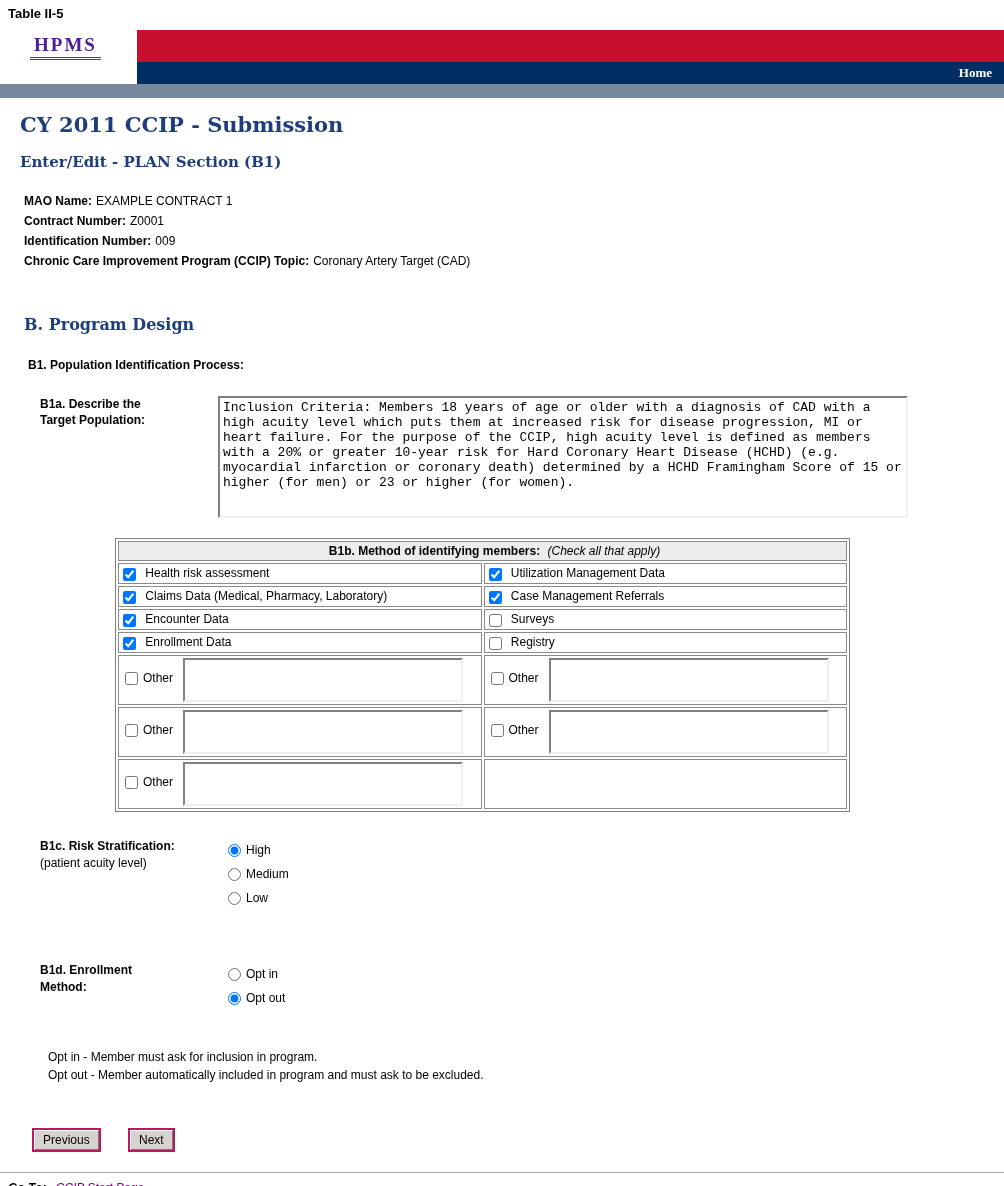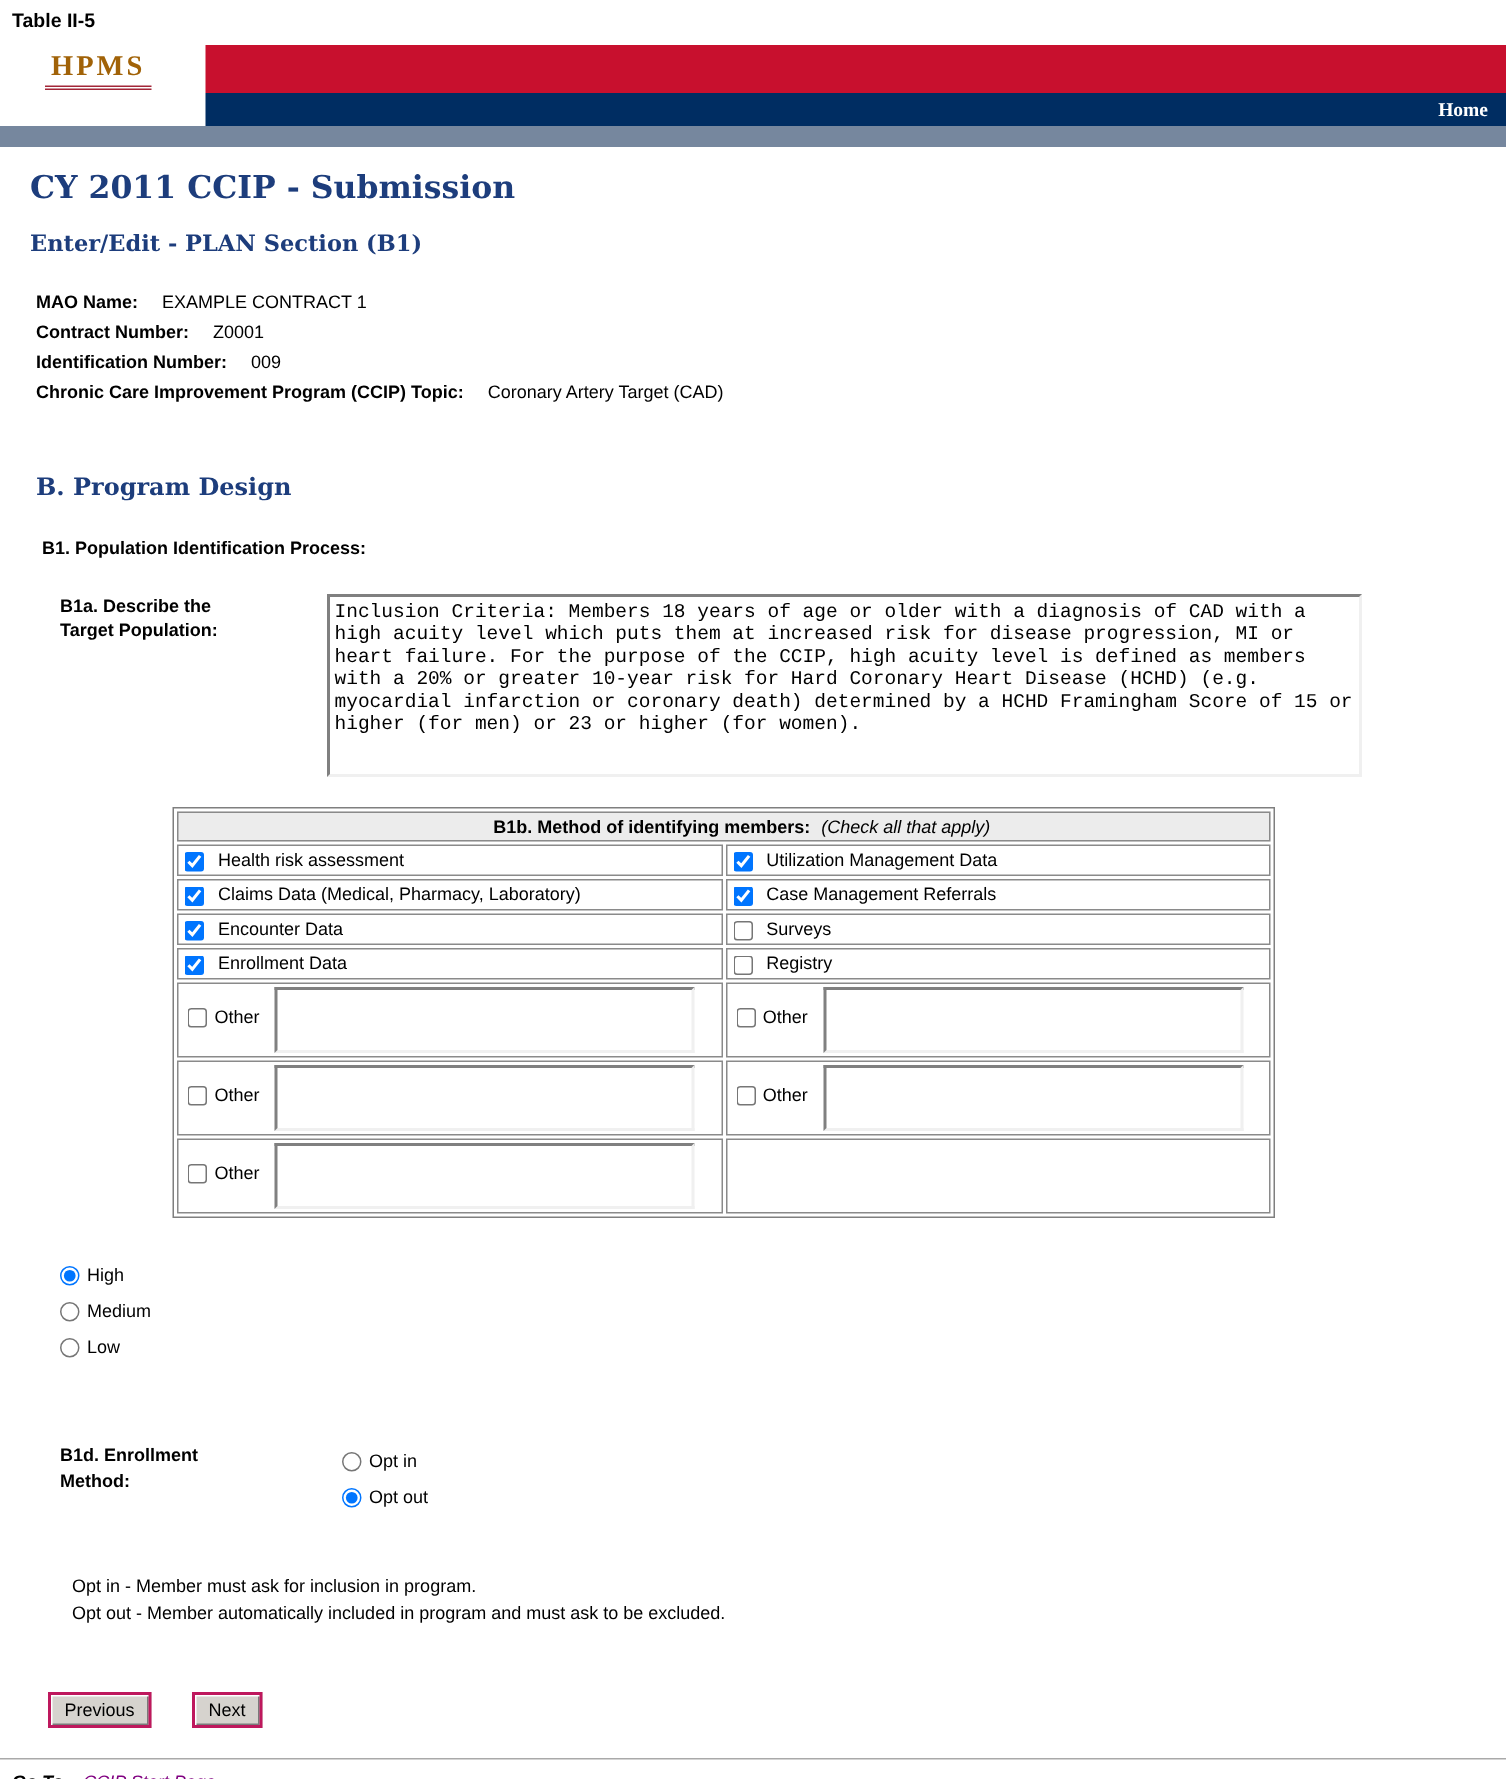--- a/index.html
+++ b/index.html
@@ -15,42 +15,42 @@
     width:1004px;height:1186px;background:#ffffff;
     font-family:"Liberation Sans",sans-serif;font-size:12px;color:#000;
     position:relative;overflow:hidden;
   }
   
   .header{position:relative;height:98px;background:#fff;}
   .table-label{position:absolute;left:8px;top:6px;font-weight:bold;font-size:13px;}
   .hpms-logo{
     position:absolute;left:30px;top:34px;
     font-family:"Liberation Serif",serif;font-weight:bold;font-size:19px;
-    letter-spacing:2px;color:#a16207;border-bottom:3px double #a32638;padding:0 4px 1px 4px;
+    letter-spacing:2px;color:#4c1d95;border-bottom:3px double #a32638;padding:0 4px 1px 4px;
     text-decoration:none;cursor:pointer;
   }
   .red-bar{position:absolute;left:137px;right:0;top:30px;height:32px;background:var(--bar-red);}
   .navy-bar{position:absolute;left:137px;right:0;top:62px;height:22px;background:var(--bar-navy);}
   .home-link{
     position:absolute;right:12px;top:0;line-height:22px;color:#ffffff;
     font-family:"Liberation Serif",serif;font-weight:bold;font-size:13px;text-decoration:none;cursor:pointer;
   }
   .gray-bar{position:absolute;left:0;right:0;top:84px;height:14px;background:var(--bar-gray);}
   
   h1.page-title{
     margin:14px 0 0 20px;font-family:"DejaVu Serif",serif;font-weight:bold;
     font-size:21px;color:var(--heading-blue);
   }
   h2.page-subtitle{
     margin:16px 0 0 20px;font-family:"DejaVu Serif",serif;font-weight:bold;
     font-size:15px;color:var(--heading-blue);
   }
   .info-block{margin:20px 0 0 24px;line-height:20px;}
   .info-block .lbl{font-weight:bold;}
-  .info-block .val{margin-left:16px;}
+  .info-block .val{margin-left:4px;}
   h3.section-heading{
     margin:44px 0 0 24px;font-family:"DejaVu Serif",serif;font-weight:bold;
     font-size:16px;color:var(--heading-blue);
   }
   .b1-subheading{margin:24px 0 0 28px;font-weight:bold;}
   
   .b1a-row{display:flex;margin:24px 0 0 40px;}
   .b1a-label{width:178px;font-weight:bold;line-height:16px;}
   textarea{
     font-family:"Liberation Mono","DejaVu Sans Mono",monospace;font-size:13px;
@@ -248,20 +248,24 @@
         </span>
         <textarea class="other-textarea" style=""></textarea>
       </div>
     </td>
     <td class="other-cell empty-cell"></td>
   </tr>
 </tbody>
   </table>
 
 <div class="field-row b1c">
+  <div class="field-label">
+    <div class="bold">B1c. Risk Stratification:</div>
+    <div>(patient acuity level)</div>
+  </div>
   <div class="option-stack">
     <div class="opt-line">
       <input type="radio" name="b1c" checked="" style="">
       <label>High</label>
     </div>
     <div class="opt-line">
       <input type="radio" name="b1c" style="">
       <label>Medium</label>
     </div>
     <div class="opt-line">

